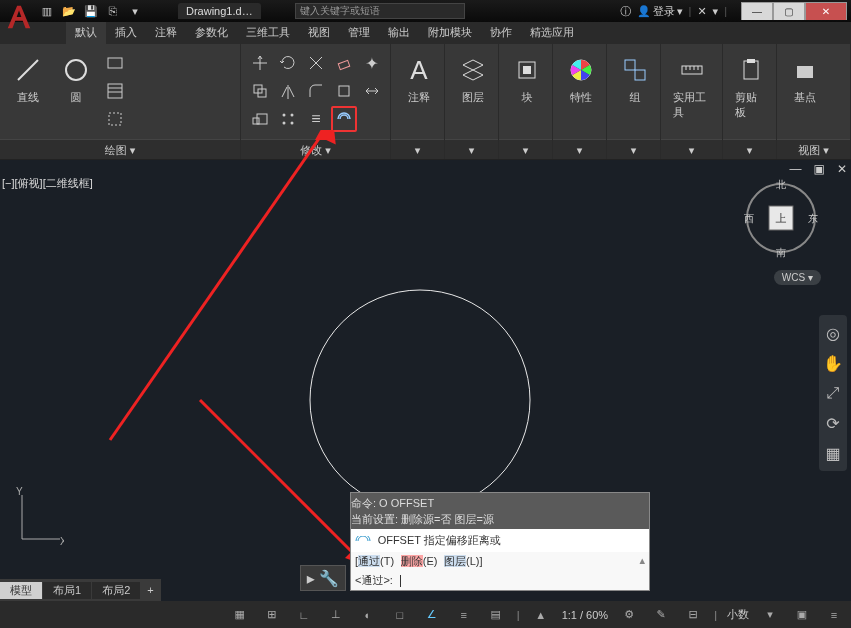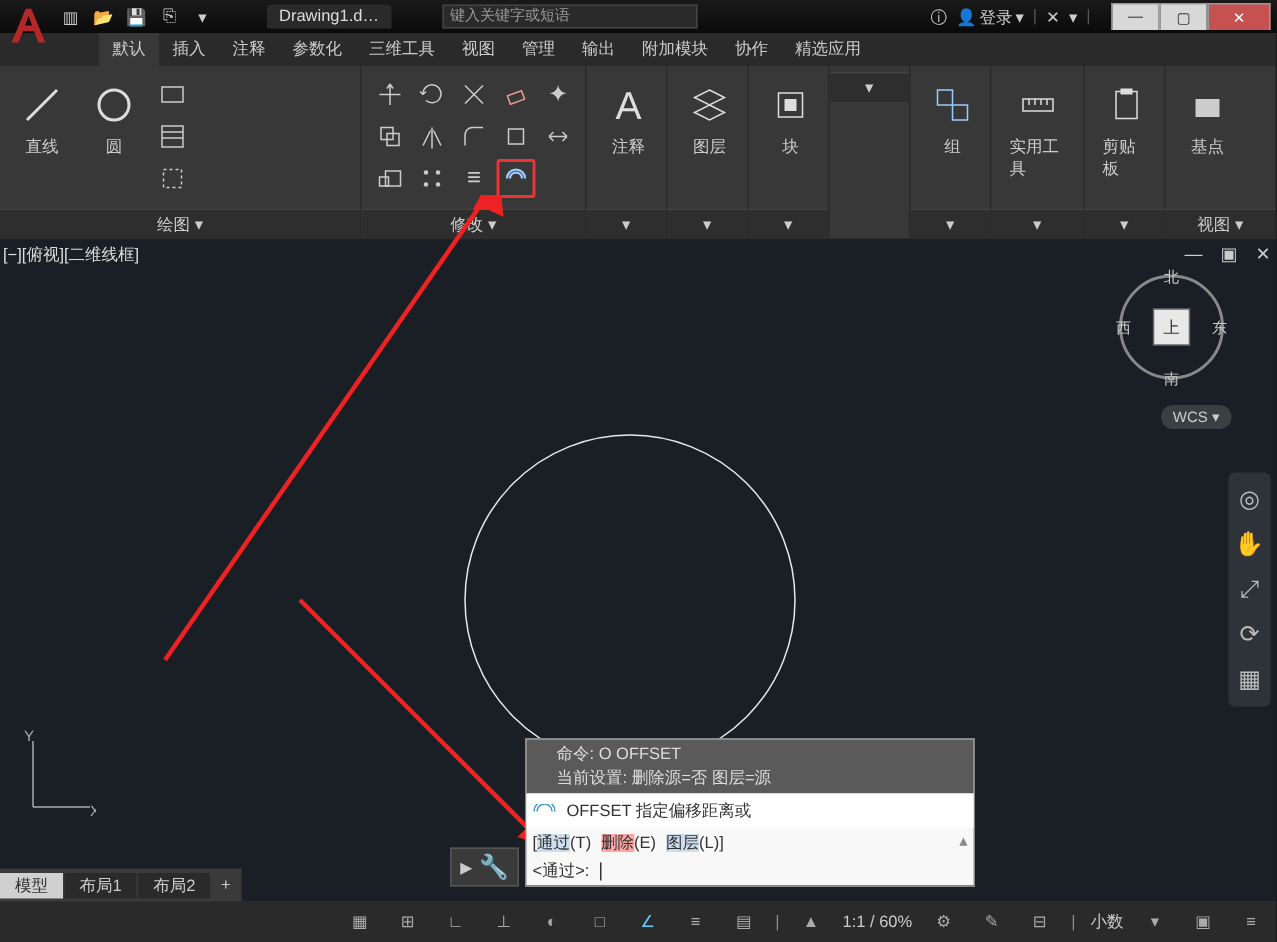--- a/index.html
+++ b/index.html
@@ -25,29 +25,29 @@
 .panel{display:flex;flex-direction:column;border-right:1px solid #2a2a2a;padding-top:4px}
 .panel-body{flex:1;display:flex;align-items:flex-start;padding:2px 6px;gap:4px}
 .panel-title{height:20px;background:#2e2e2e;color:#ccc;font-size:11px;text-align:center;line-height:20px;border-top:1px solid #444}
 .bigbtn{display:flex;flex-direction:column;align-items:center;justify-content:center;gap:4px;padding:4px 6px;color:#ccc;font-size:11px;cursor:pointer}
 .bigbtn .ico{width:32px;height:32px;display:flex;align-items:center;justify-content:center}
 .smallgrid{display:grid;grid-template-columns:repeat(5,26px);grid-auto-rows:26px;gap:2px}
 .smallgrid.cols4{grid-template-columns:repeat(4,26px)}
 .sbtn{width:26px;height:26px;display:flex;align-items:center;justify-content:center;color:#ccc;cursor:pointer}
 .sbtn.sel{border:2px solid #e33;border-radius:2px}
 .canvaswrap{position:relative;height:441px;background:#1a1f26}
-.vpbar{position:absolute;left:2px;top:2px;font-size:11px;color:#ddd}
+.vpbar{position:absolute;left:2px;top:16px;font-size:11px;color:#ddd}
 .vpctl{position:absolute;right:4px;top:2px;color:#ccc;font-size:12px;display:flex;gap:12px}
 .viewcube{position:absolute;right:30px;top:18px;width:80px;height:80px}
 .wcsbadge{position:absolute;right:30px;top:110px;background:#3a3f44;color:#ccc;font-size:10px;padding:2px 8px;border-radius:8px}
 .toolstrip{position:absolute;right:4px;top:155px;width:28px;background:rgba(60,65,70,.6);border-radius:4px;display:flex;flex-direction:column;gap:10px;padding:8px 0;align-items:center}
 .toolstrip .ts{width:20px;height:20px;color:#bbb;display:flex;align-items:center;justify-content:center}
 .ucs{position:absolute;left:14px;bottom:50px}
 .cmdbox{position:absolute;left:350px;bottom:10px;width:300px;background:#f8f8f8;border:1px solid #888;font-size:11px;color:#333}
-.cmdbox .hist{background:#5a5a5a;color:#ddd;font-size:11px;line-height:16px;padding:2px 20px;font-family:Consolas,monospace}
+.cmdbox .hist{background:#5a5a5a;color:#ddd;font-size:11px;line-height:16px;padding:2px 0;font-family:Consolas,monospace}
 .cmdbox .prompt{background:#fff;padding:4px;font-family:Consolas,monospace}
 .cmdbox .line{padding:2px 4px;font-family:Consolas,monospace}
 .cmdhandle{position:absolute;left:300px;bottom:10px;width:46px;height:26px;background:#3a3a3a;border:1px solid #555;display:flex;align-items:center;justify-content:center;color:#ccc}
 .layouttabs{position:absolute;left:0;bottom:0;height:22px;background:#3a3a3a;display:flex;align-items:center;font-size:11px;color:#ccc;z-index:3}
 .layouttabs .lt{padding:1px 10px;background:#2a2a2a;margin-right:1px}
 .layouttabs .lt.active{background:#d0d0d0;color:#333}
 .statusbar{height:27px;background:#2a2a2a;display:flex;align-items:center;color:#ccc;font-size:11px;padding:0 6px;gap:10px;position:relative}
 .statusbar .sbtn2{width:22px;height:20px;display:flex;align-items:center;justify-content:center;color:#aaa}
 .statusbar .sbtn2.on{color:#6cf}
 .statusbar .spacer{flex:1}
@@ -250,20 +250,36 @@
                 <rect x="6" y="6" width="16" height="16" fill="none" stroke="#ddd"></rect>
                 <rect x="10" y="10" width="8" height="8" fill="#ddd"></rect>
               </svg>
             </div>
             <span>块</span>
           </div>
         </div>
       <div class="panel-title">▾</div>
     </div>
     <div class="panel" style="width:54px">
+      <div class="panel-body">
+          <div class="bigbtn">
+            <div class="ico">
+              <svg width="28" height="28">
+                <circle cx="14" cy="14" r="10" fill="none" stroke="#ddd"></circle>
+                <path d="M14 4a10 10 0 0 1 8.7 5L14 14z" fill="#e44"></path>
+                <path d="M22.7 9a10 10 0 0 1 0 10L14 14z" fill="#4e4"></path>
+                <path d="M22.7 19a10 10 0 0 1-8.7 5L14 14z" fill="#44e"></path>
+                <path d="M14 24a10 10 0 0 1-8.7-5L14 14z" fill="#ee4"></path>
+                <path d="M5.3 19a10 10 0 0 1 0-10L14 14z" fill="#e4e"></path>
+                <path d="M5.3 9A10 10 0 0 1 14 4L14 14z" fill="#4ee"></path>
+              </svg>
+            </div>
+            <span>特性</span>
+          </div>
+        </div>
       <div class="panel-title">▾</div>
     </div>
     <div class="panel" style="width:54px">
       <div class="panel-body">
           <div class="bigbtn">
             <div class="ico">
               <svg width="28" height="28">
                 <rect x="4" y="4" width="10" height="10" fill="none" stroke="#9cf"></rect>
                 <rect x="14" y="14" width="10" height="10" fill="none" stroke="#9cf"></rect>
               </svg>

